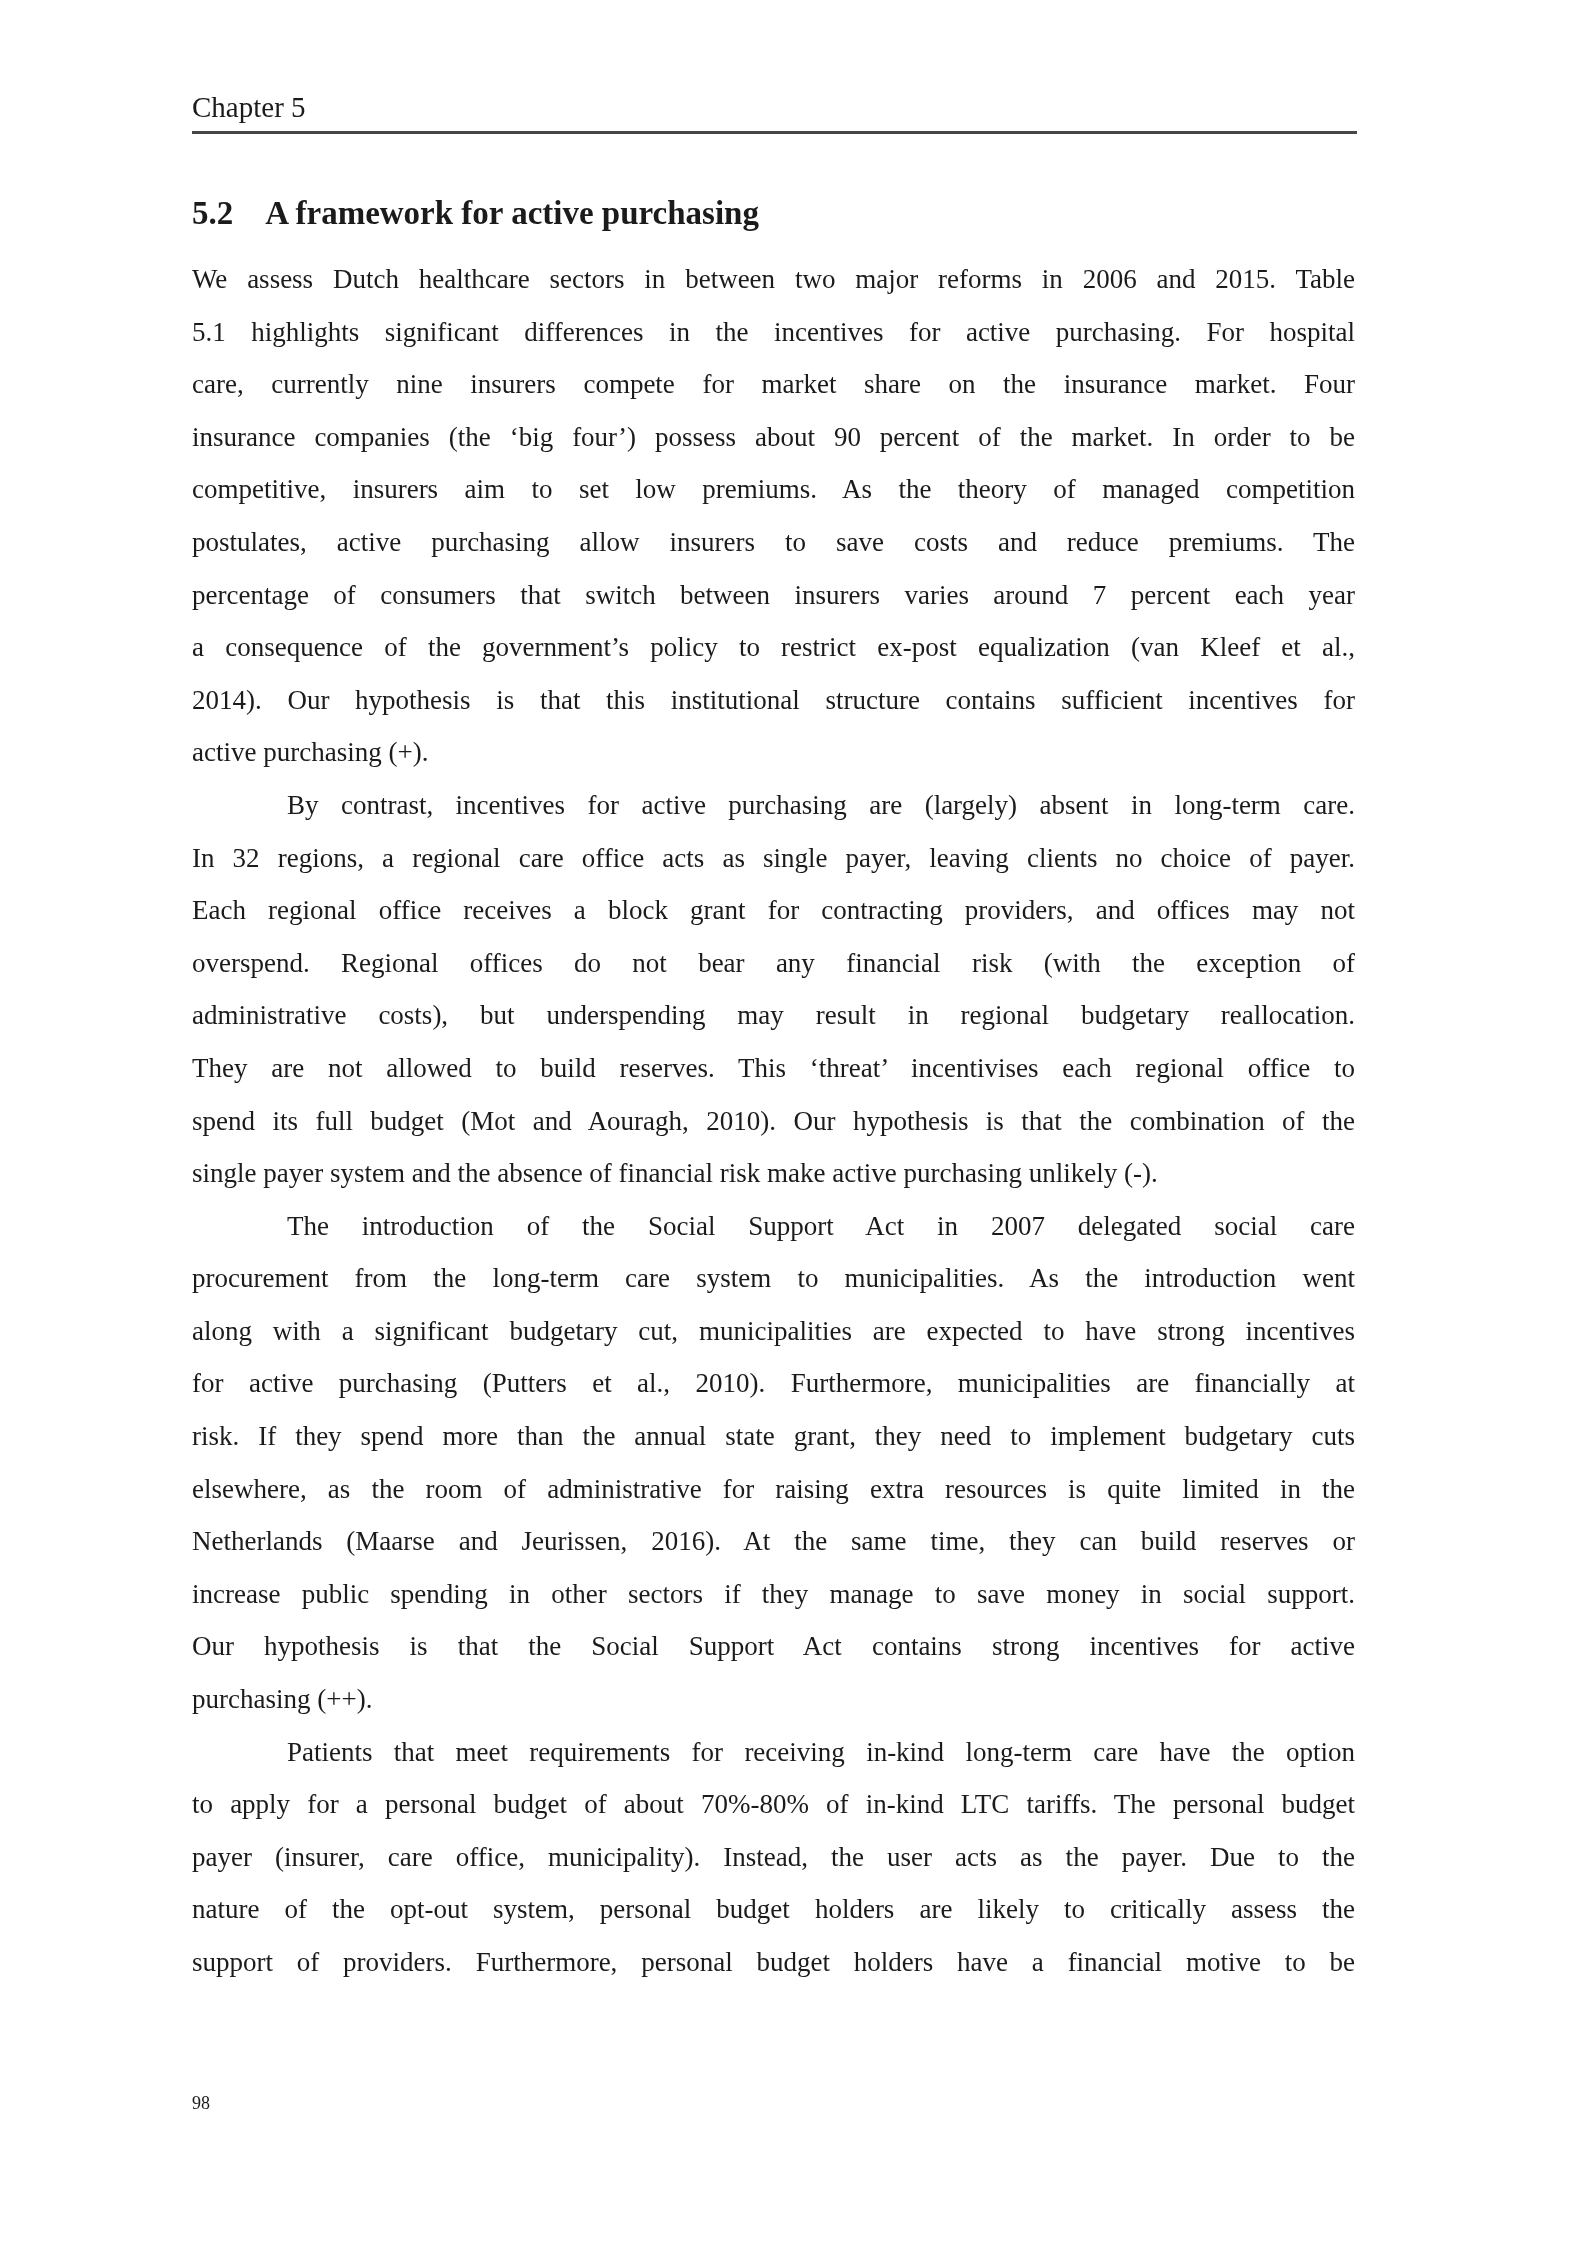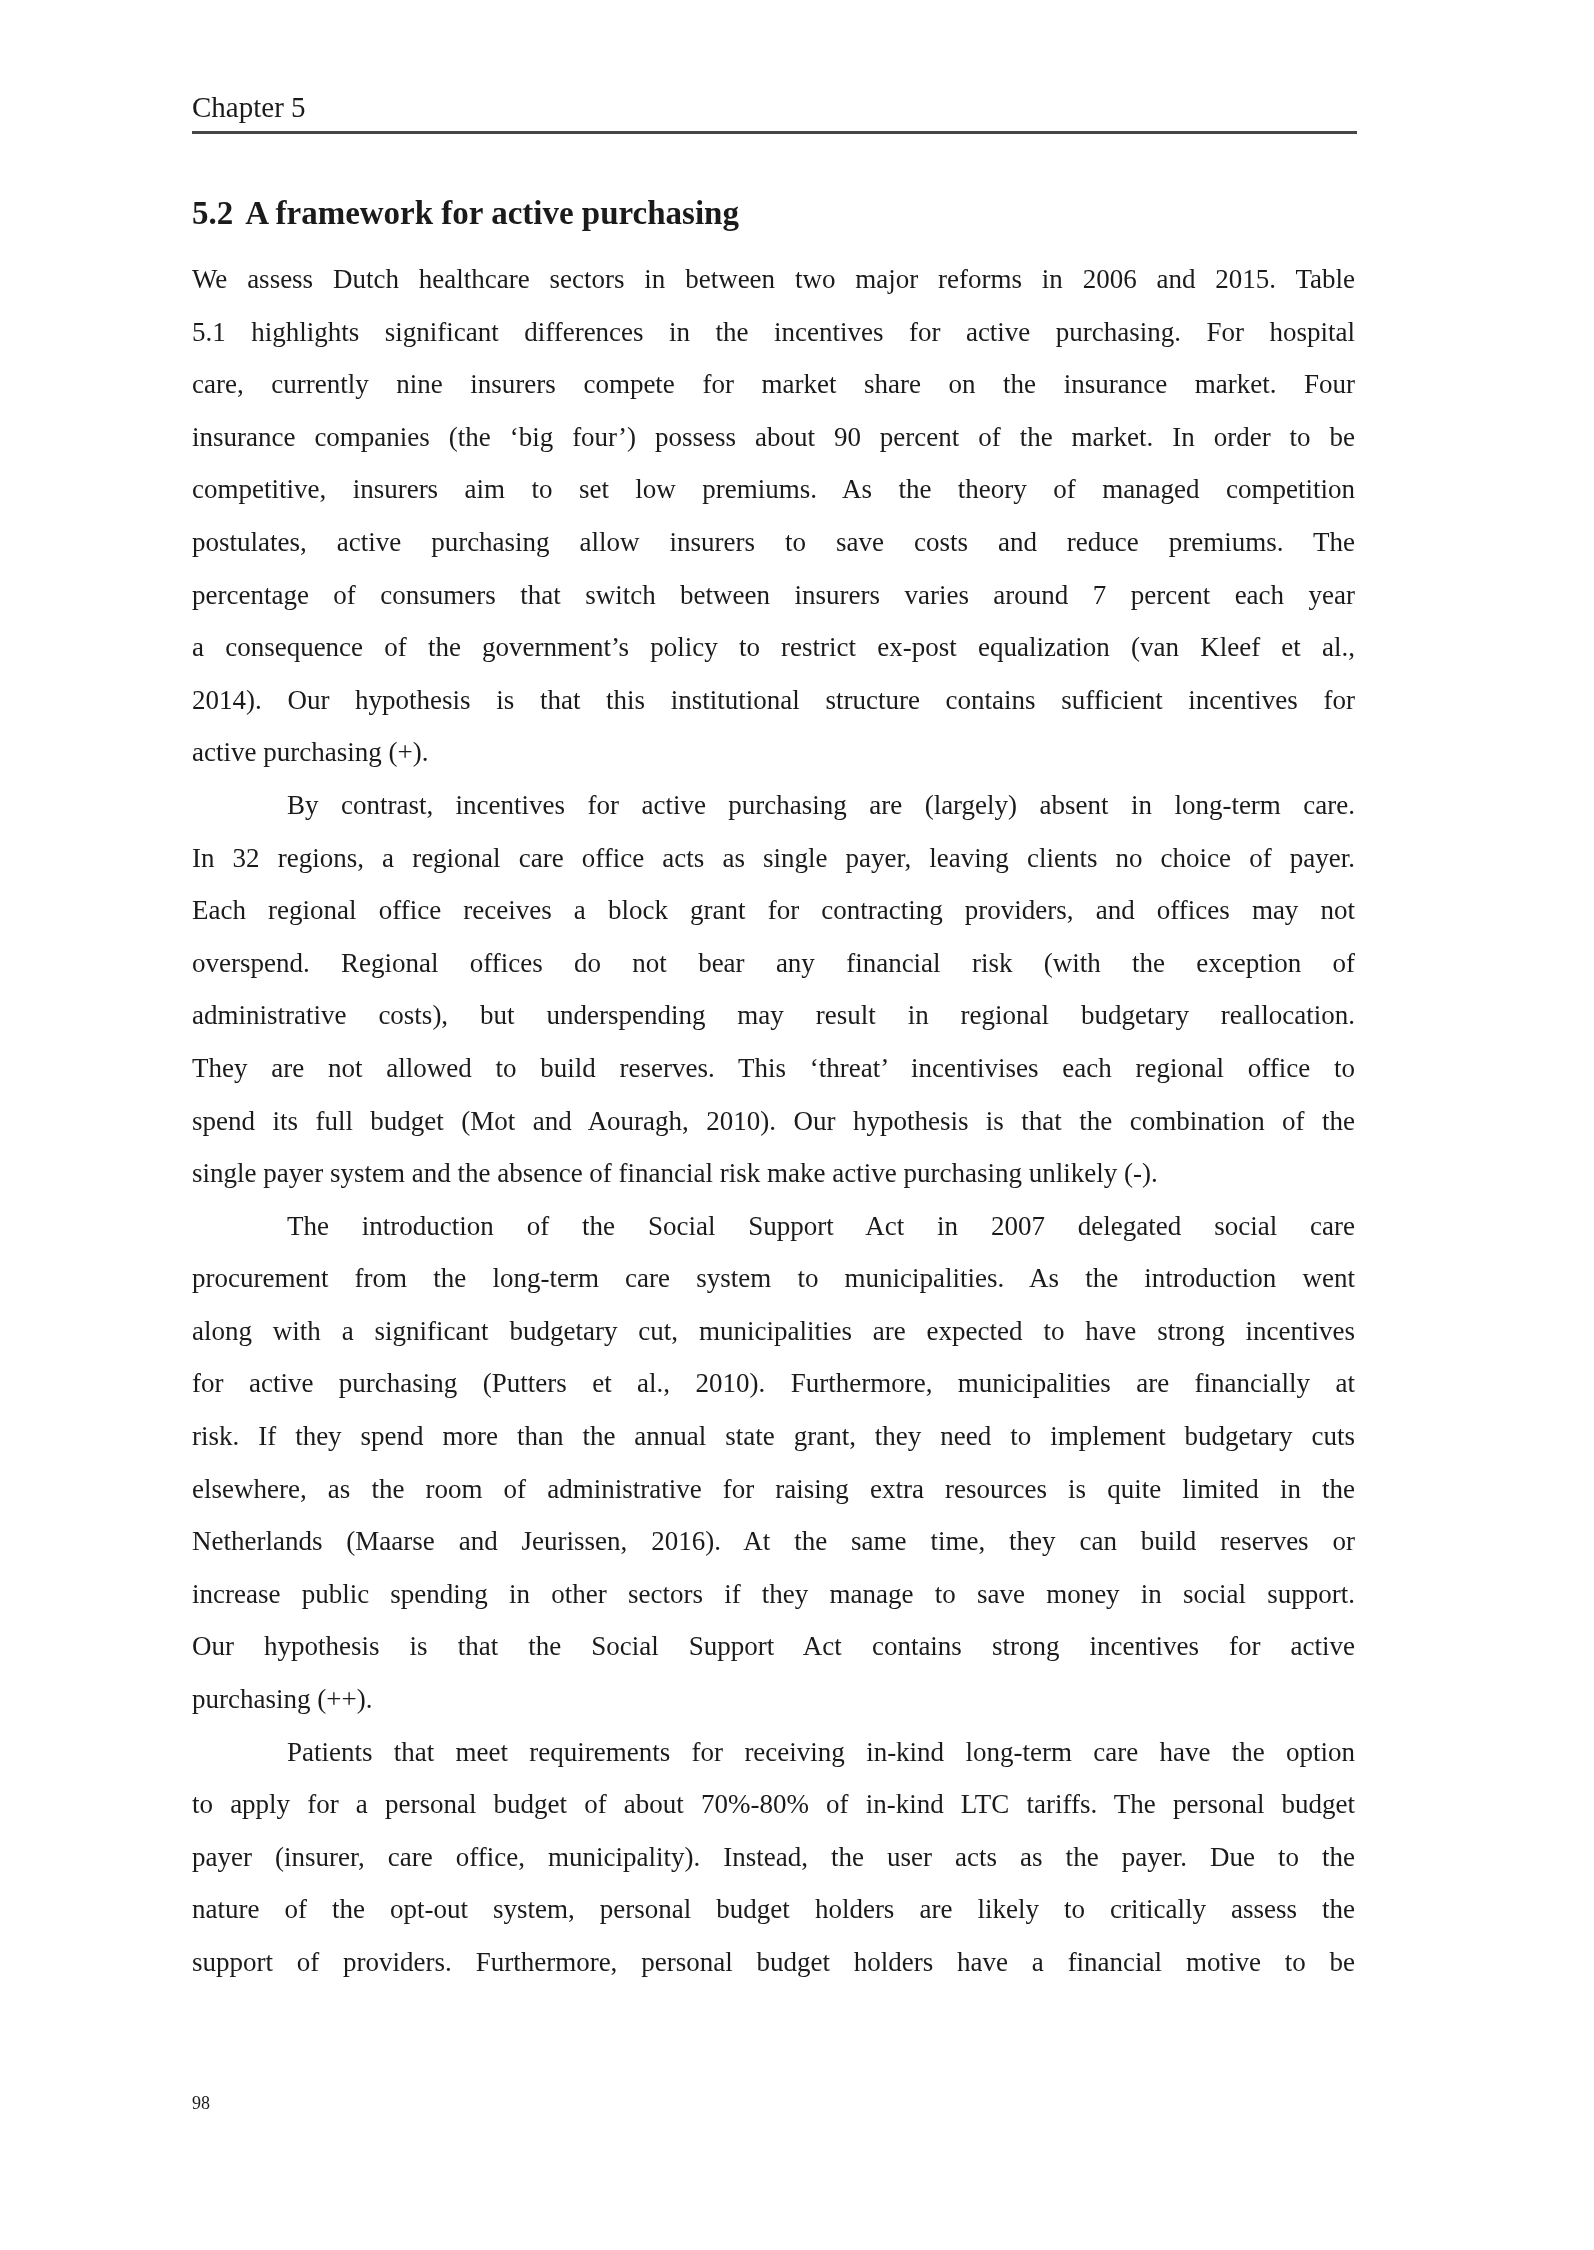--- a/index.html
+++ b/index.html
@@ -29,21 +29,21 @@
     font-size: 29px;
     line-height: 1.1;
   }
   .section-heading {
     position: absolute;
     left: 192px;
     top: 194px;
     width: 1165px;
     margin: 0;
     display: flex;
-    gap: 12px;
+    gap: 32px;
     font-size: 33px;
     font-weight: 700;
     line-height: 1.2;
   }
   .body-text {
     position: absolute;
     left: 192px;
     top: 253px;
     width: 1163px;
   }

